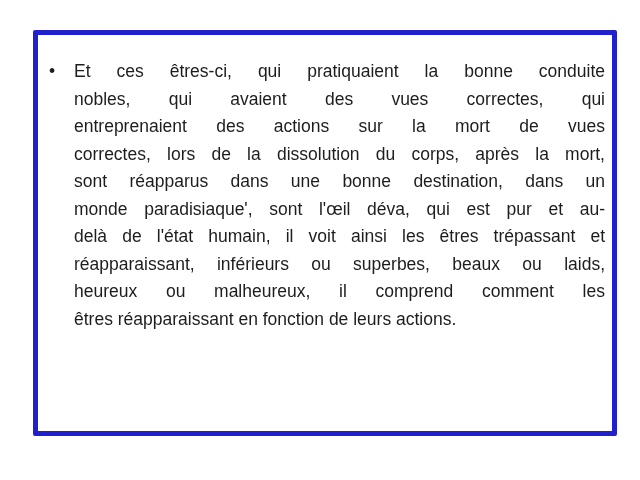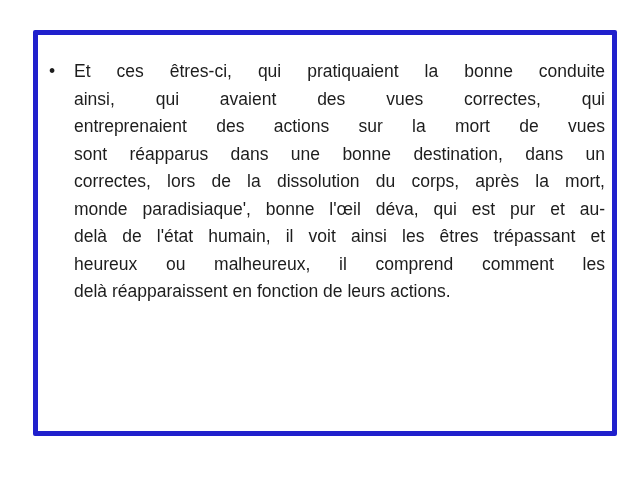--- a/index.html
+++ b/index.html
@@ -58,24 +58,25 @@
 </style>
 </head>
 <body>
 
 <div class="screen">
   <div class="text-box">
     <div class="bullet-item">
       <span class="bullet-marker">•</span>
       <div class="bullet-text">
         <div class="line">Et ces êtres-ci, qui pratiquaient la bonne conduite</div>
-        <div class="line">ainsi, qui avaient des vues correctes, qui</div>
+        <div class="line">nobles, qui avaient des vues correctes, qui</div>
         <div class="line">entreprenaient des actions sur la mort de vues</div>
+        <div class="line">correctes, lors de la dissolution du corps, après la mort,</div>
         <div class="line">sont réapparus dans une bonne destination, dans un</div>
-        <div class="line">correctes, lors de la dissolution du corps, après la mort,</div>
-        <div class="line">monde paradisiaque', bonne l'œil déva, qui est pur et au-</div>
+        <div class="line">monde paradisiaque', sont l'œil déva, qui est pur et au-</div>
         <div class="line">delà de l'état humain, il voit ainsi les êtres trépassant et</div>
+        <div class="line">réapparaissant, inférieurs ou superbes, beaux ou laids,</div>
         <div class="line">heureux ou malheureux, il comprend comment les</div>
-        <div class="line">delà réapparaissent en fonction de leurs actions.</div>
+        <div class="line">êtres réapparaissant en fonction de leurs actions.</div>
       </div>
     </div>
   </div>
 </div>
 
 </body></html>

